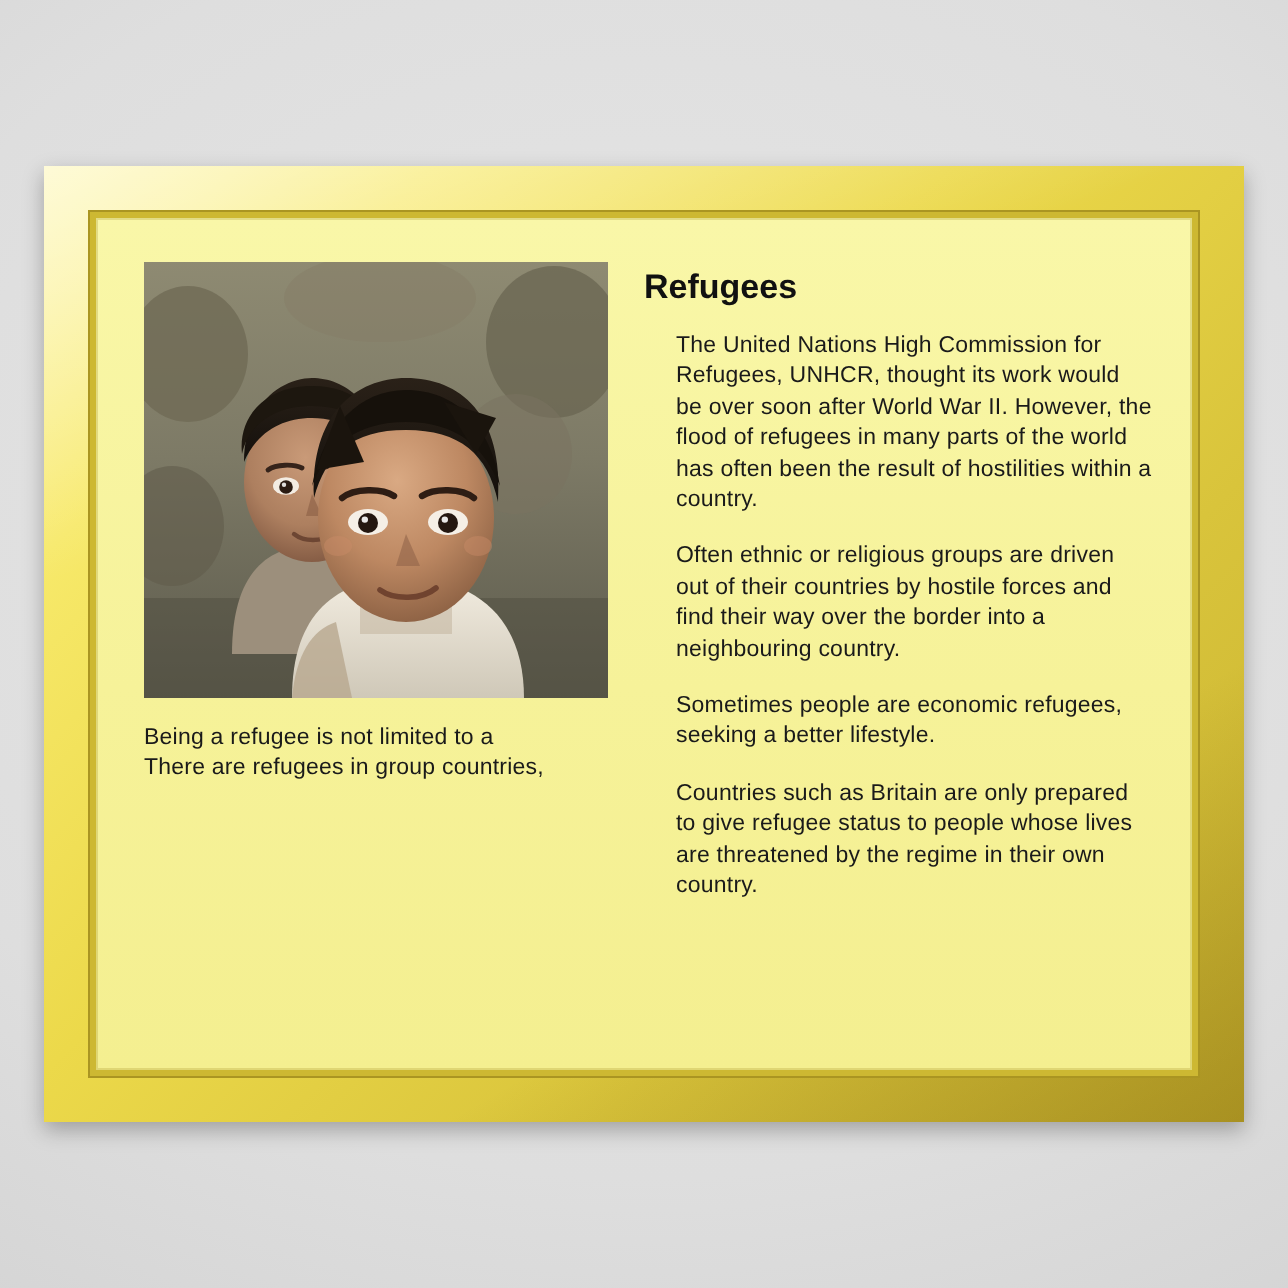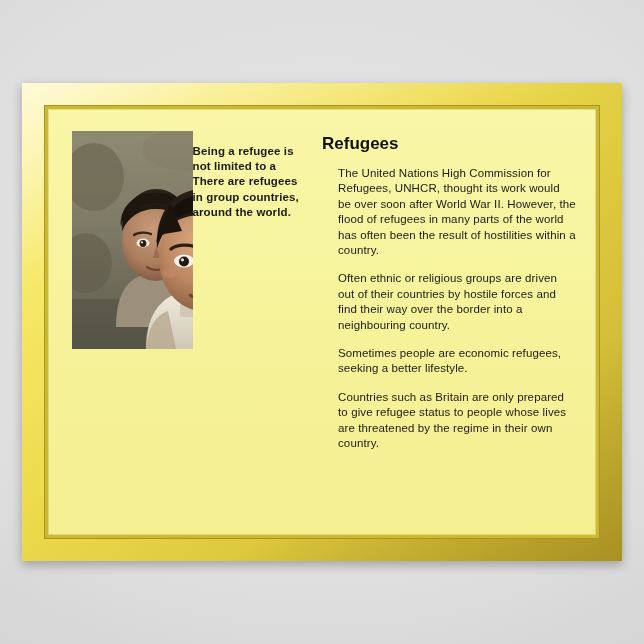--- a/index.html
+++ b/index.html
@@ -86,22 +86,21 @@
     bottom: 18px;
     display: flex;
     gap: 18px;
   }
 
   
   .left-col {
     width: 232px;
     flex: 0 0 232px;
     display: flex;
-    flex-direction: row;
-    font-weight: bold;
+    flex-direction: column;
   }
 
   .photo {
     position: relative;
     width: 232px;
     height: 218px;
     overflow: hidden;
     background: #6d6a5c;
   }
   .photo svg { display: block; }
@@ -231,21 +230,20 @@
                 <path d="M74 218 C76 196 84 184 96 180 L104 218 Z" fill="#b8a88f" opacity="0.8"></path>
               </g>
 
               <rect width="232" height="218" fill="none"></rect>
             </svg>
           </div>
 
           <div class="caption">
             <p>Being a refugee is not limited to a</p>
             <p>There are refugees in group countries,</p>
-            <p>around the world.</p>
           </div>
         </div>
 
         <div class="right-col">
           <h1 class="title">Refugees</h1>
           <p class="body-para">The United Nations High Commission for Refugees, UNHCR, thought its work would be over soon after World War II. However, the flood of refugees in many parts of the world has often been the result of hostilities within a country.</p>
           <p class="body-para">Often ethnic or religious groups are driven out of their countries by hostile forces and find their way over the border into a neighbouring country.</p>
           <p class="body-para">Sometimes people are economic refugees, seeking a better lifestyle.</p>
           <p class="body-para">Countries such as Britain are only prepared to give refugee status to people whose lives are threatened by the regime in their own country.</p>
         </div>

